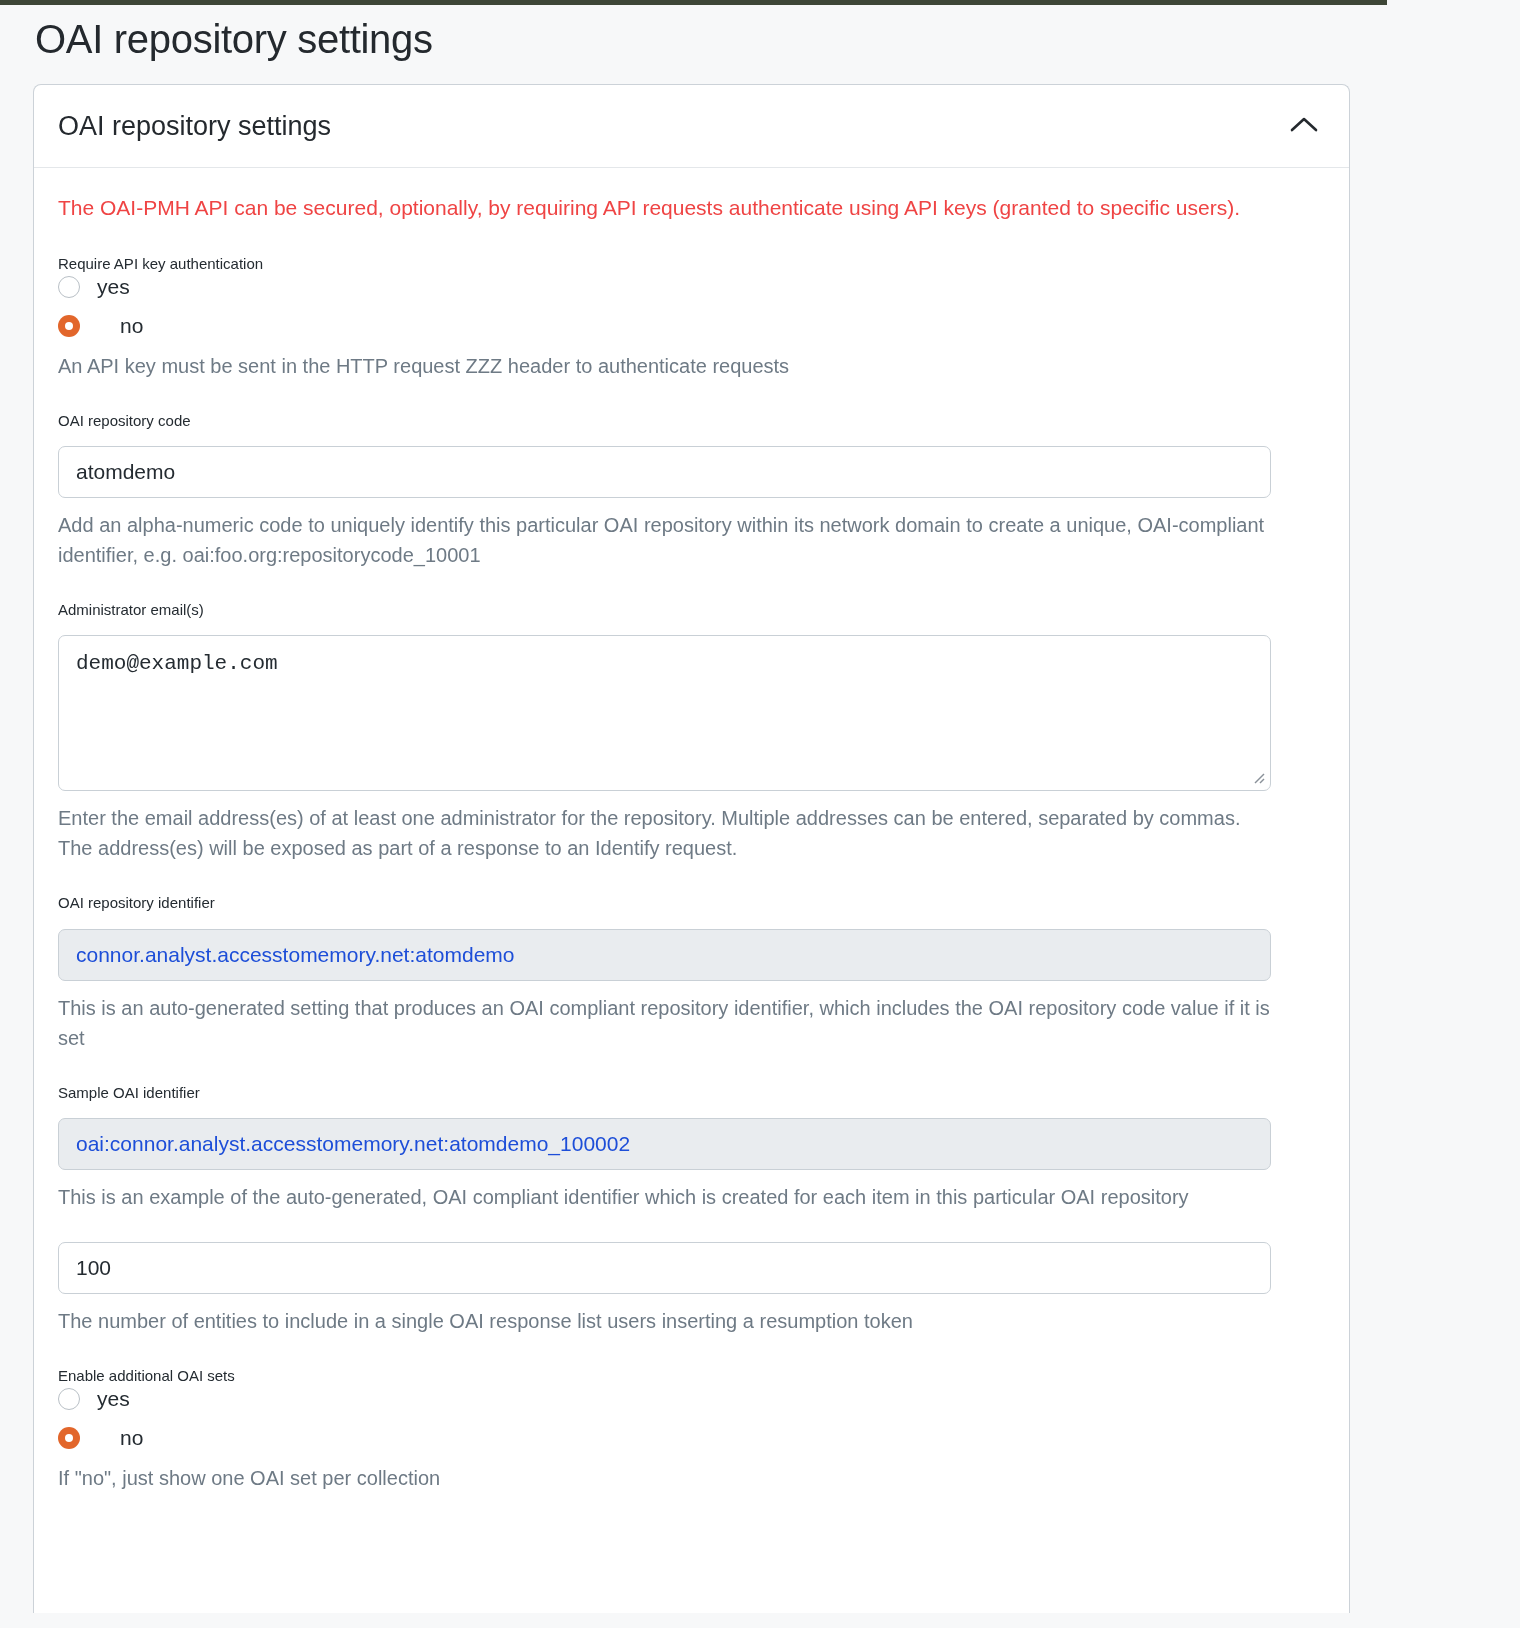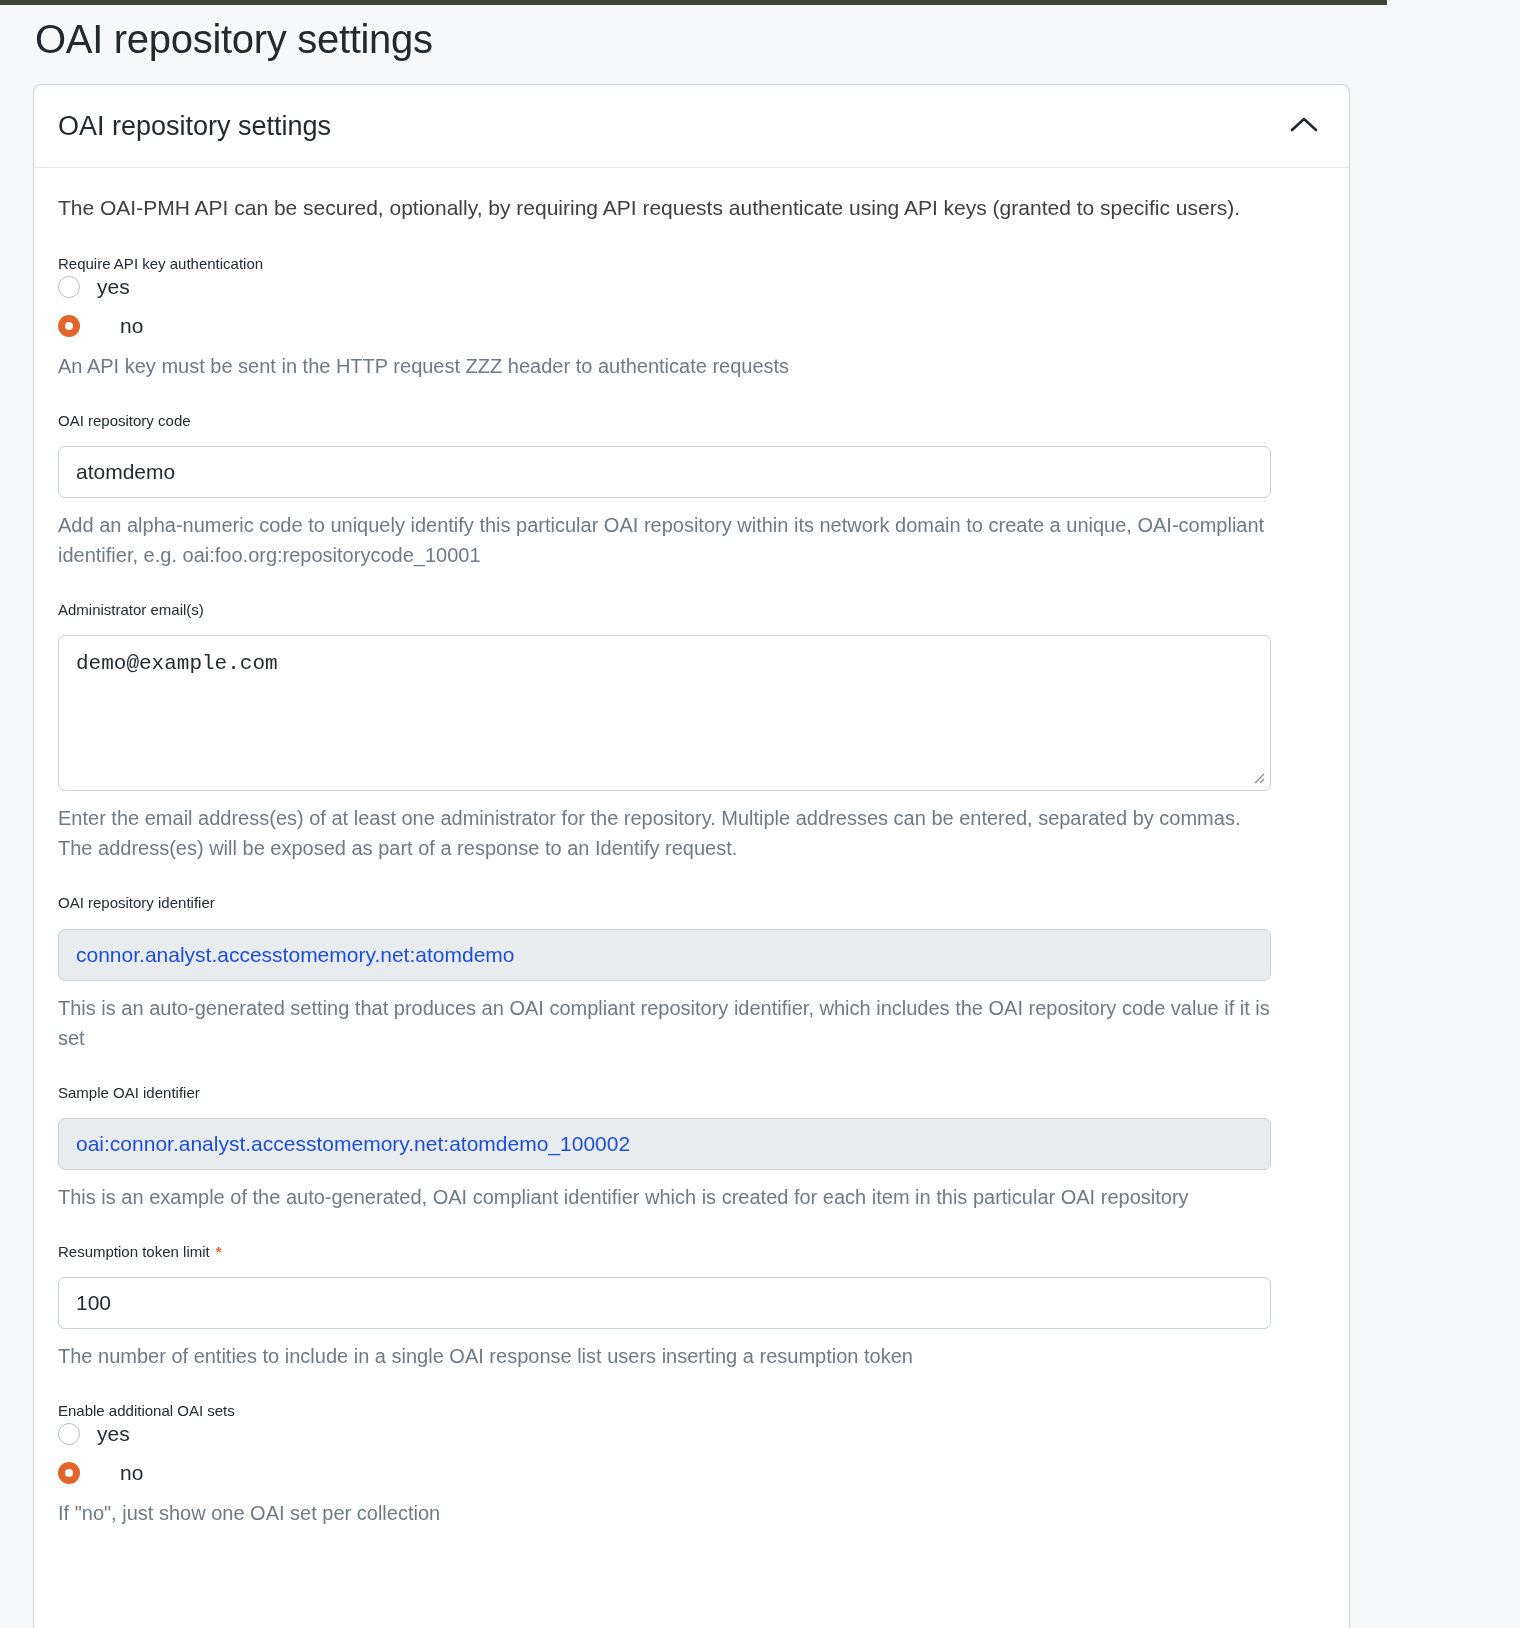--- a/index.html
+++ b/index.html
@@ -56,21 +56,21 @@
     display: flex;
     align-items: center;
   }
   .panel-body {
     padding: 24px 78px 0 24px;
   }
   .intro {
     font-size: 21px;
     line-height: 1.5;
     margin: 0;
-    color: #404040;
+    color: #ef4444;
   }
   .field { margin-top: 30px; }
   .field-label {
     display: block;
     font-size: 15px;
     color: #242b31;
     line-height: 1.35;
   }
   .req {
     color: #e2662b;
@@ -217,21 +217,20 @@
         <p class="help">This is an auto-generated setting that produces an OAI compliant repository identifier, which includes the OAI repository code value if it is set</p>
       </div>
 
       <div class="field">
         <span class="field-label">Sample OAI identifier</span>
         <input type="text" class="form-control" disabled="" value="oai:connor.analyst.accesstomemory.net:atomdemo_100002" style="">
         <p class="help">This is an example of the auto-generated, OAI compliant identifier which is created for each item in this particular OAI repository</p>
       </div>
 
       <div class="field">
-        <span class="field-label"><span>Resumption token limit</span><span class="req">*</span></span>
         <input type="text" class="form-control" value="100" style="">
         <p class="help">The number of entities to include in a single OAI response list users inserting a resumption token</p>
       </div>
 
       <div class="field">
         <span class="field-label">Enable additional OAI sets</span>
         <div class="radio-row">
           <span class="radio unchecked"></span>
           <span class="radio-label">yes</span>
         </div>

